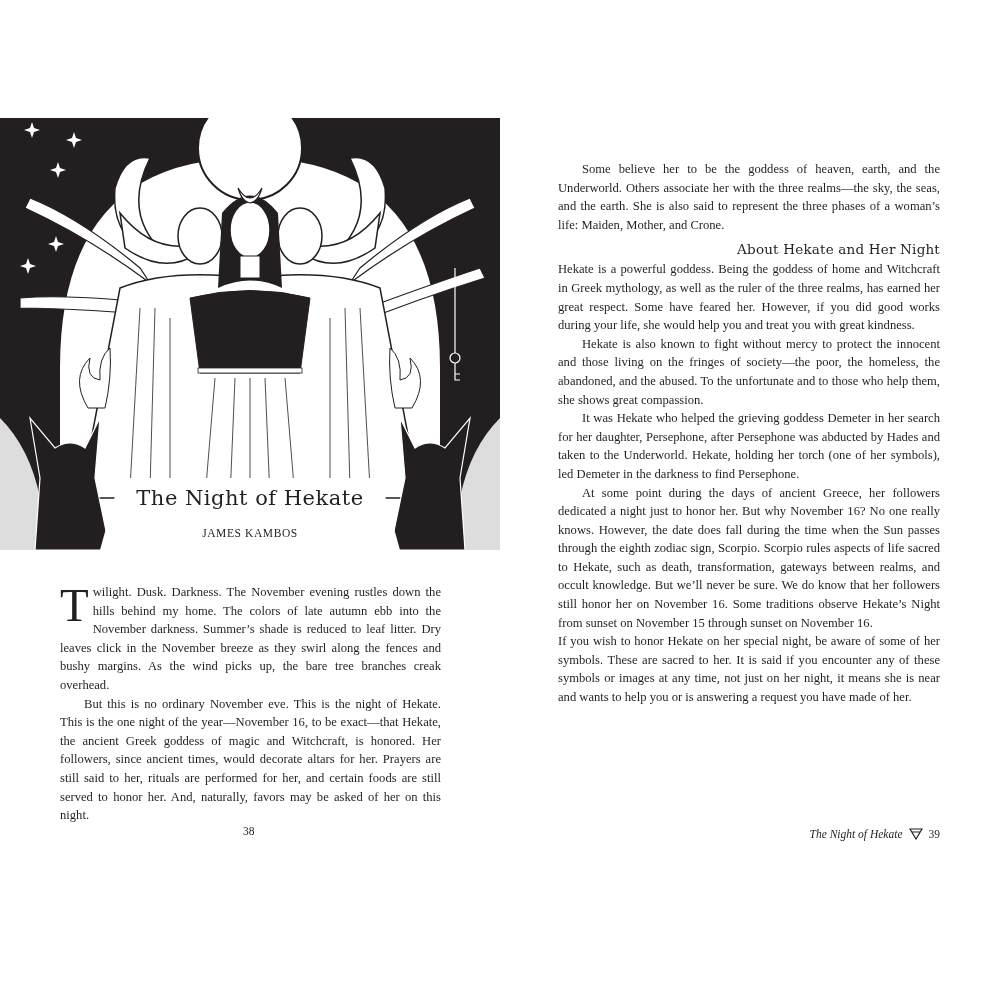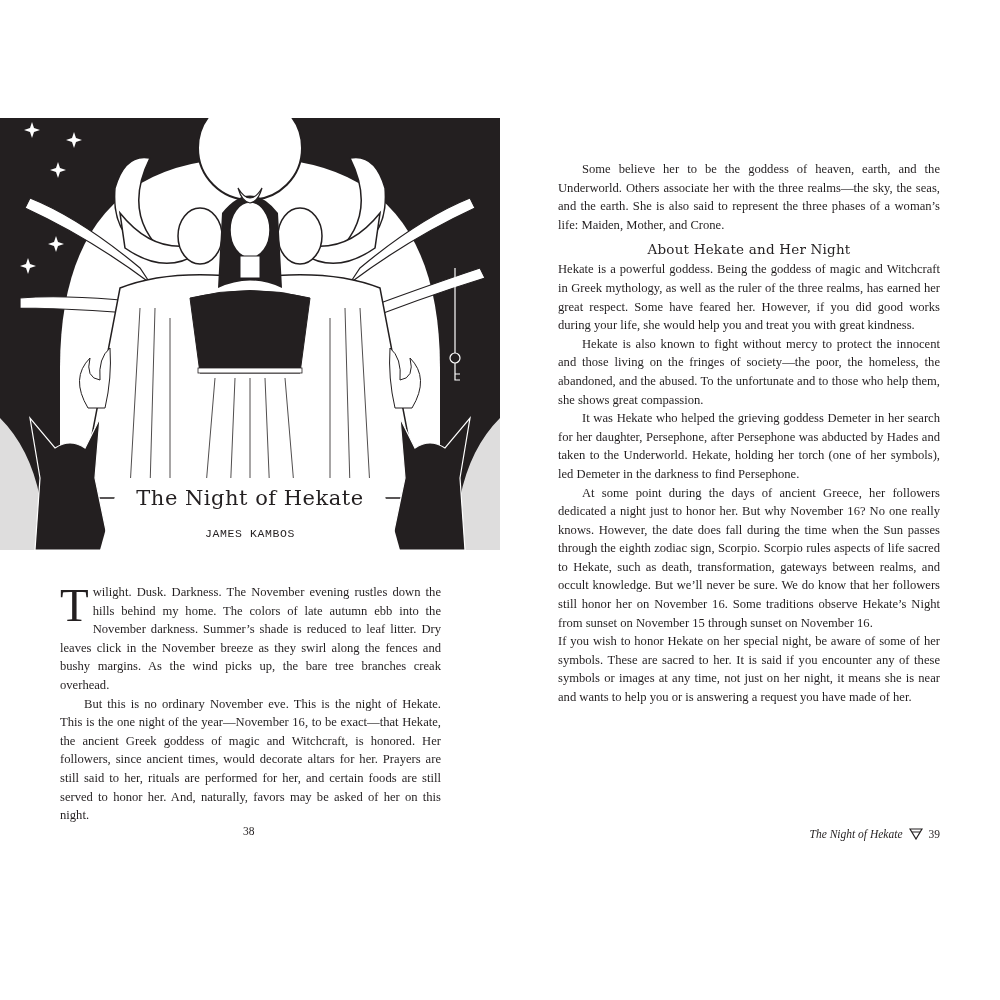--- a/index.html
+++ b/index.html
@@ -9,31 +9,31 @@
   .page-left { left:0; width:500px; }
   .page-right { left:500px; width:500px; }
 
   
   .illus { position:absolute; left:0; top:118px; width:500px; height:432px; overflow:hidden; }
   .illus svg { display:block; }
 
   .chapter-title { position:absolute; left:0; width:500px; top:486px; text-align:center;
     font-family: "DejaVu Serif", serif; font-size:21px; letter-spacing:0.5px; color:#231f20; }
   .chapter-author { position:absolute; left:0; width:500px; top:527px; text-align:center;
-    font-family: Liberation Mono, monospace; font-size:11.5px; letter-spacing:0.6px; color:#231f20; }
+    font-family: Liberation Serif, serif; font-size:11.5px; letter-spacing:0.6px; color:#231f20; }
 
   .col { position:absolute; font-size:12.6px; line-height:18.6px; text-align:justify; color:#231f20; }
   .col p { margin:0; }
   .col p.indent { text-indent:24px; }
   .col-left { left:60px; top:583px; width:381px; }
   .col-right { left:58px; top:160px; width:382px; }
 
   .dropcap { float:left; font-size:47px; line-height:36px; margin:4px 4px 0 0; font-family:"Liberation Serif", serif; }
 
-  .subhead { text-align:center; font-family:"DejaVu Serif", serif; font-size:13.5px; line-height:18px;
+  .subhead { text-align:right; font-family:"DejaVu Serif", serif; font-size:13.5px; line-height:18px;
     margin:6px 0 2px 0; letter-spacing:0.2px; }
 
   .folio-left { position:absolute; left:243px; top:825px; font-size:11.5px; color:#231f20; }
   .runhead { position:absolute; right:60px; top:828px; font-size:11.5px; color:#231f20; display:flex; align-items:center; gap:6px; }
   .runhead .rt { font-style:italic; }
   .tri { display:inline-block; width:14px; height:12px; }
 </style>
 </head>
 <body>
 
@@ -120,21 +120,21 @@
   </div>
 
   <div class="folio-left">38</div>
 </div>
 
 <div class="page page-right">
   <div class="col col-right">
     <p class="indent">Some believe her to be the goddess of heaven, earth, and the Underworld. Others associate her with the three realms—the sky, the seas, and the earth. She is also said to represent the three phases of a woman’s life: Maiden, Mother, and Crone.</p>
 
     <div class="subhead">About Hekate and Her Night</div>
-    <p>Hekate is a powerful goddess. Being the goddess of magic and Witchcraft in Greek mythology, as well as the ruler of the three realms, has earned her great respect. Some have feared her. However, if you did good works during your life, she would help you and treat you with great kindness.</p>
+    <p>Hekate is a powerful goddess. Being the goddess of home and Witchcraft in Greek mythology, as well as the ruler of the three realms, has earned her great respect. Some have feared her. However, if you did good works during your life, she would help you and treat you with great kindness.</p>
     <p class="indent">Hekate is also known to fight without mercy to protect the innocent and those living on the fringes of society—the poor, the homeless, the abandoned, and the abused. To the unfortunate and to those who help them, she shows great compassion.</p>
     <p class="indent">It was Hekate who helped the grieving goddess Demeter in her search for her daughter, Persephone, after Persephone was abducted by Hades and taken to the Underworld. Hekate, holding her torch (one of her symbols), led Demeter in the darkness to find Persephone.</p>
     <p class="indent">At some point during the days of ancient Greece, her followers dedicated a night just to honor her. But why November 16? No one really knows. However, the date does fall during the time when the Sun passes through the eighth zodiac sign, Scorpio. Scorpio rules aspects of life sacred to Hekate, such as death, transformation, gateways between realms, and occult knowledge. But we’ll never be sure. We do know that her followers still honor her on November 16. Some traditions observe Hekate’s Night from sunset on November 15 through sunset on November 16.</p>
 
     <p>If you wish to honor Hekate on her special night, be aware of some of her symbols. These are sacred to her. It is said if you encounter any of these symbols or images at any time, not just on her night, it means she is near and wants to help you or is answering a request you have made of her.</p>
   </div>
 
   <div class="runhead">
     <span class="rt">The Night of Hekate</span>
     <span class="tri">

